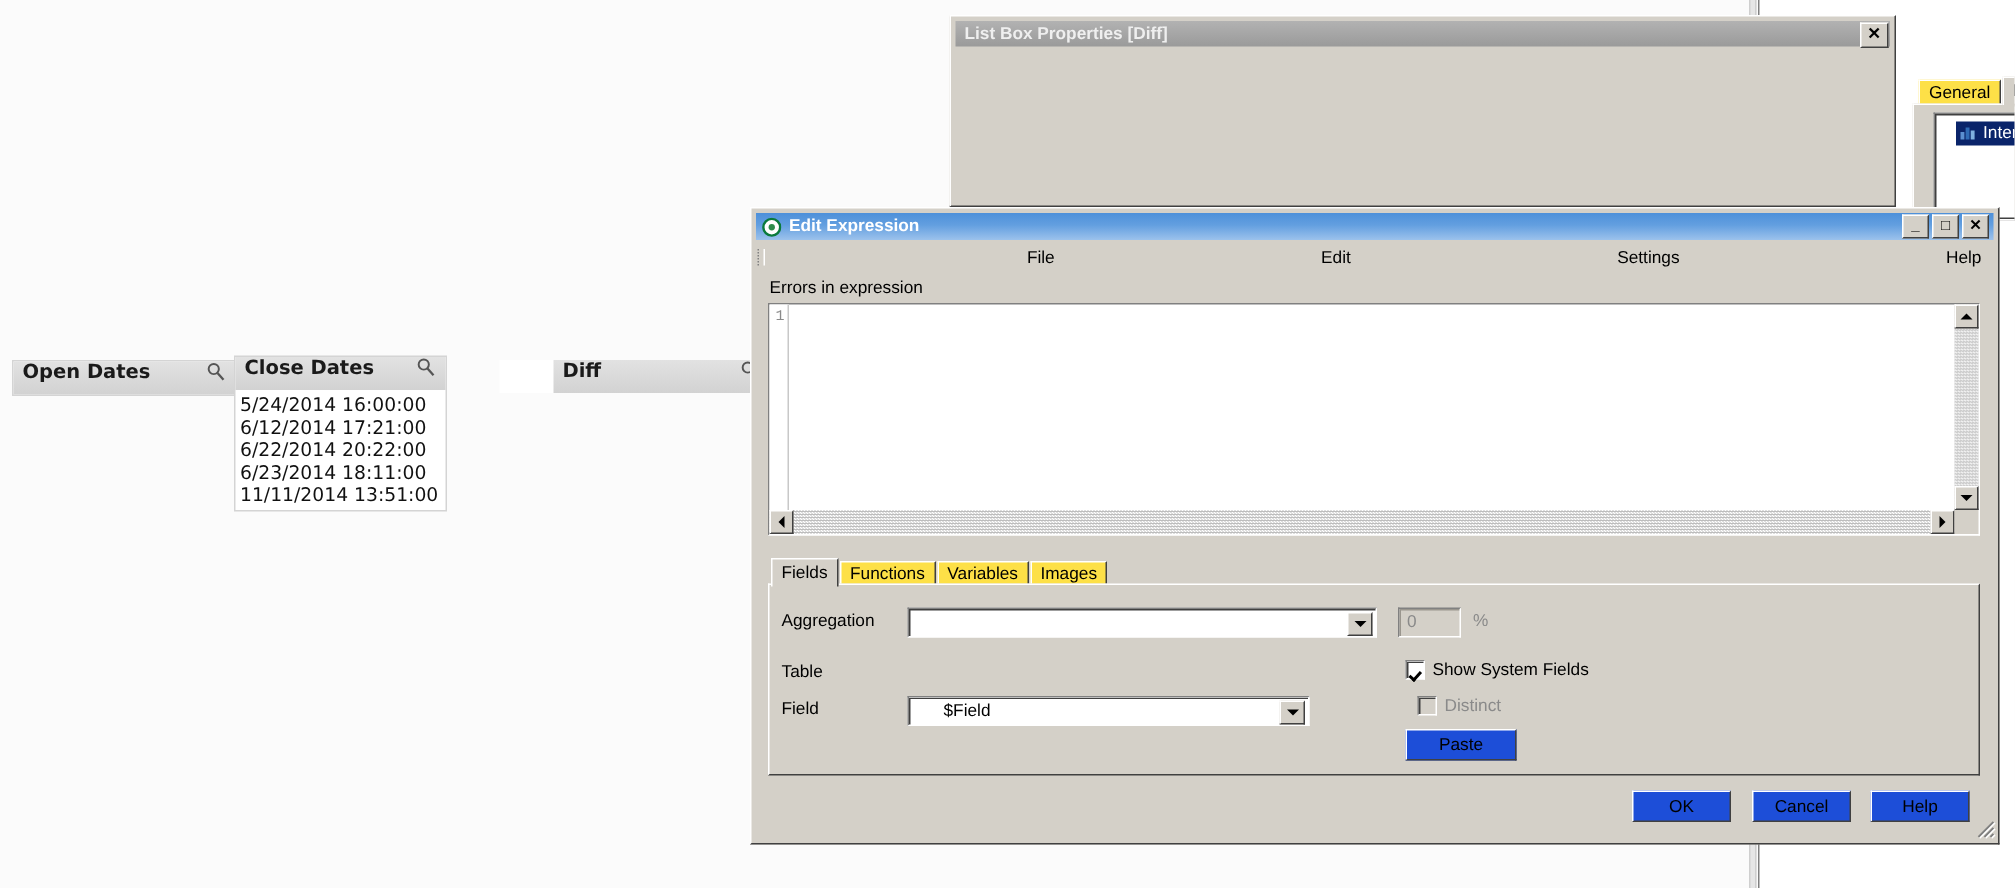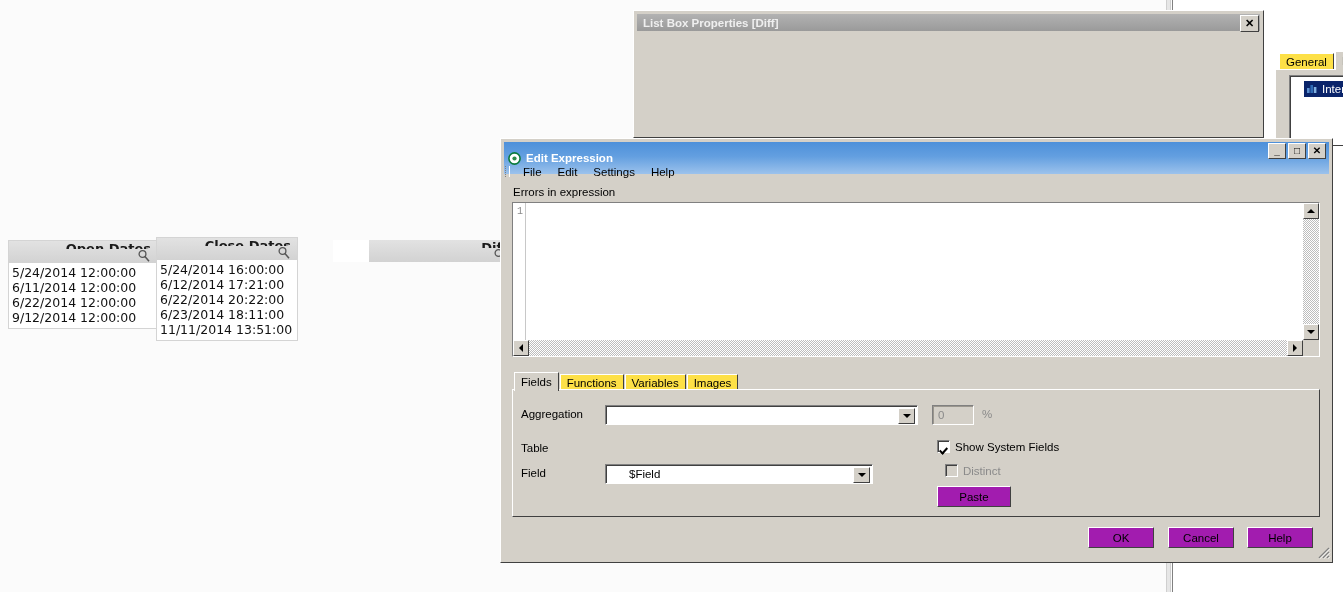--- a/index.html
+++ b/index.html
@@ -14,24 +14,23 @@
   
   #canvas{position:absolute;left:0;top:0;width:1343px;height:592px;background:#fbfbfb;}
   #canvas-right-divider{position:absolute;left:1166px;top:0;width:3px;height:592px;background:#e6e6e6;border-left:1px solid #cfcfcf;border-right:1px solid #cfcfcf;}
   #canvas-right-panel{position:absolute;left:1172px;top:0;width:171px;height:592px;background:#ffffff;border-left:1px solid #808080;}
 
   
   .qv-listbox{position:absolute;background:#ffffff;box-shadow:0 0 0 1px #d4d4d4;}
   .qv-caption{
     height:22px;background:#d9d9d9;
     background:linear-gradient(to bottom,#e2e2e2 0%,#d2d2d2 100%);
-    display:flex;align-items:flex-end;padding:0 6px;box-sizing:border-box;
+    display:flex;align-items:flex-start;padding:0 6px;box-sizing:border-box;
     font-weight:bold;font-size:13px;color:#1a1a1a;
     font-family:"DejaVu Sans", sans-serif;
-    flex-direction:column;
   }
   .qv-caption .cap-text{flex:1;white-space:nowrap;overflow:hidden;}
   .qv-search-icon{width:14px;height:14px;display:block;}
   .qv-rows{padding:2px 3px 3px 3px;}
   .qv-row{font-size:12.5px;line-height:15px;color:#111;white-space:nowrap;font-family:"DejaVu Sans", sans-serif;}
 
   #lb-open{left:9px;top:241px;width:148px;}
   #lb-close{left:157px;top:238px;width:140px;}
   #lb-diff{left:333px;top:240px;width:144px;padding-left:36px;}
   #lb-diff{box-shadow:none;}
@@ -104,34 +103,34 @@
   }
   .chk.checked:after{
     content:"";position:absolute;left:3px;top:5px;width:3px;height:6px;
     border:solid #000;border-width:0 2px 2px 0;transform:rotate(42deg);
   }
   .chk.disabled{background:#d4d0c8;}
 
   
   #ee{left:500px;top:138px;width:833px;height:425px;}
   #ee-title{
-    position:absolute;left:3px;top:3px;right:3px;height:32px;
+    position:absolute;left:3px;top:3px;right:3px;height:18px;
     background:linear-gradient(to bottom,#4d90da 0%,#639fe0 45%,#9cc2ec 100%);
     display:flex;align-items:center;padding-left:4px;box-sizing:border-box;
     color:#fff;font-weight:bold;font-size:11.5px;
   }
   #ee-title .tb-btns{position:absolute;right:3px;top:1px;display:flex;gap:2px;}
   .tb-btn{
     width:16px;height:14px;background:#d4d0c8;
     border-top:1px solid #fff;border-left:1px solid #fff;
     border-right:1px solid #404040;border-bottom:1px solid #404040;
     display:flex;align-items:center;justify-content:center;
     font-size:10px;font-weight:bold;line-height:1;color:#000;
   }
-  #ee-menubar{position:absolute;left:4px;top:23px;right:4px;height:19px;display:flex;align-items:center;gap:2px;}
+  #ee-menubar{position:absolute;left:4px;top:23px;right:4px;height:19px;display:flex;align-items:center;gap:2px;justify-content:space-between;}
   .menu-item{padding:2px 7px;font-size:11.5px;color:#000;}
   .grip{width:3px;height:11px;border-left:1px dotted #808080;border-right:1px solid #fff;margin-right:4px;}
 
   #ee-errlabel{position:absolute;left:513px;top:186px;font-size:11.5px;}
   #ee-editor{position:absolute;left:512px;top:202px;width:808px;height:155px;background:#fff;
     border-top:1px solid #808080;border-left:1px solid #808080;
     border-right:1px solid #fff;border-bottom:1px solid #fff;box-sizing:border-box;}
   #ee-gutter{position:absolute;left:0;top:0;width:13px;bottom:0;background:#fff;border-right:1px solid #c8c8c8;
     font-size:10px;color:#8a8a8a;text-align:right;padding:3px 2px 0 0;box-sizing:border-box;
     font-family:"Liberation Mono", monospace;}
@@ -177,21 +176,21 @@
   }
   .combo .cbtn{
     position:absolute;right:2px;top:2px;width:15px;height:14px;background:#d4d0c8;
     border-top:1px solid #fff;border-left:1px solid #fff;
     border-right:1px solid #404040;border-bottom:1px solid #404040;
     display:flex;align-items:center;justify-content:center;
   }
   .dot{width:9px;height:9px;border-radius:50%;background:#f0a818;border:1px solid #b07a08;margin-right:6px;}
 
   .btn{
-    background:#a21caf;box-sizing:border-box;
+    background:#1d4ed8;box-sizing:border-box;
     border-top:1px solid #fff;border-left:1px solid #fff;
     border-right:1px solid #404040;border-bottom:1px solid #404040;
     display:flex;align-items:center;justify-content:center;font-size:11.5px;color:#000;
   }
 
   #ee-resize{position:absolute;right:4px;bottom:3px;width:14px;height:14px;}
   .disabledtxt{color:#8a8a8a;}
 </style>
 </head>
 <body>
@@ -202,26 +201,20 @@
 
 <div class="qv-listbox" id="lb-open">
   <div class="qv-caption">
     <span class="cap-text">Open Dates</span>
     <span class="qv-search-icon">
       <svg viewBox="0 0 14 14" width="14" height="14">
           <circle cx="5.5" cy="5" r="3.4" fill="none" stroke="#555" stroke-width="1.3"></circle>
           <line x1="8" y1="7.6" x2="12" y2="12.2" stroke="#555" stroke-width="1.5"></line>
         </svg>
     </span>
-  </div>
-  <div class="qv-rows">
-    <div class="qv-row">5/24/2014 12:00:00</div>
-    <div class="qv-row">6/11/2014 12:00:00</div>
-    <div class="qv-row">6/22/2014 12:00:00</div>
-    <div class="qv-row">9/12/2014 12:00:00</div>
   </div>
 </div>
 
 <div class="qv-listbox" id="lb-close">
   <div class="qv-caption">
     <span class="cap-text">Close Dates</span>
     <span class="qv-search-icon">
       <svg viewBox="0 0 14 14" width="14" height="14">
           <circle cx="5.5" cy="5" r="3.4" fill="none" stroke="#555" stroke-width="1.3"></circle>
           <line x1="8" y1="7.6" x2="12" y2="12.2" stroke="#555" stroke-width="1.5"></line>

